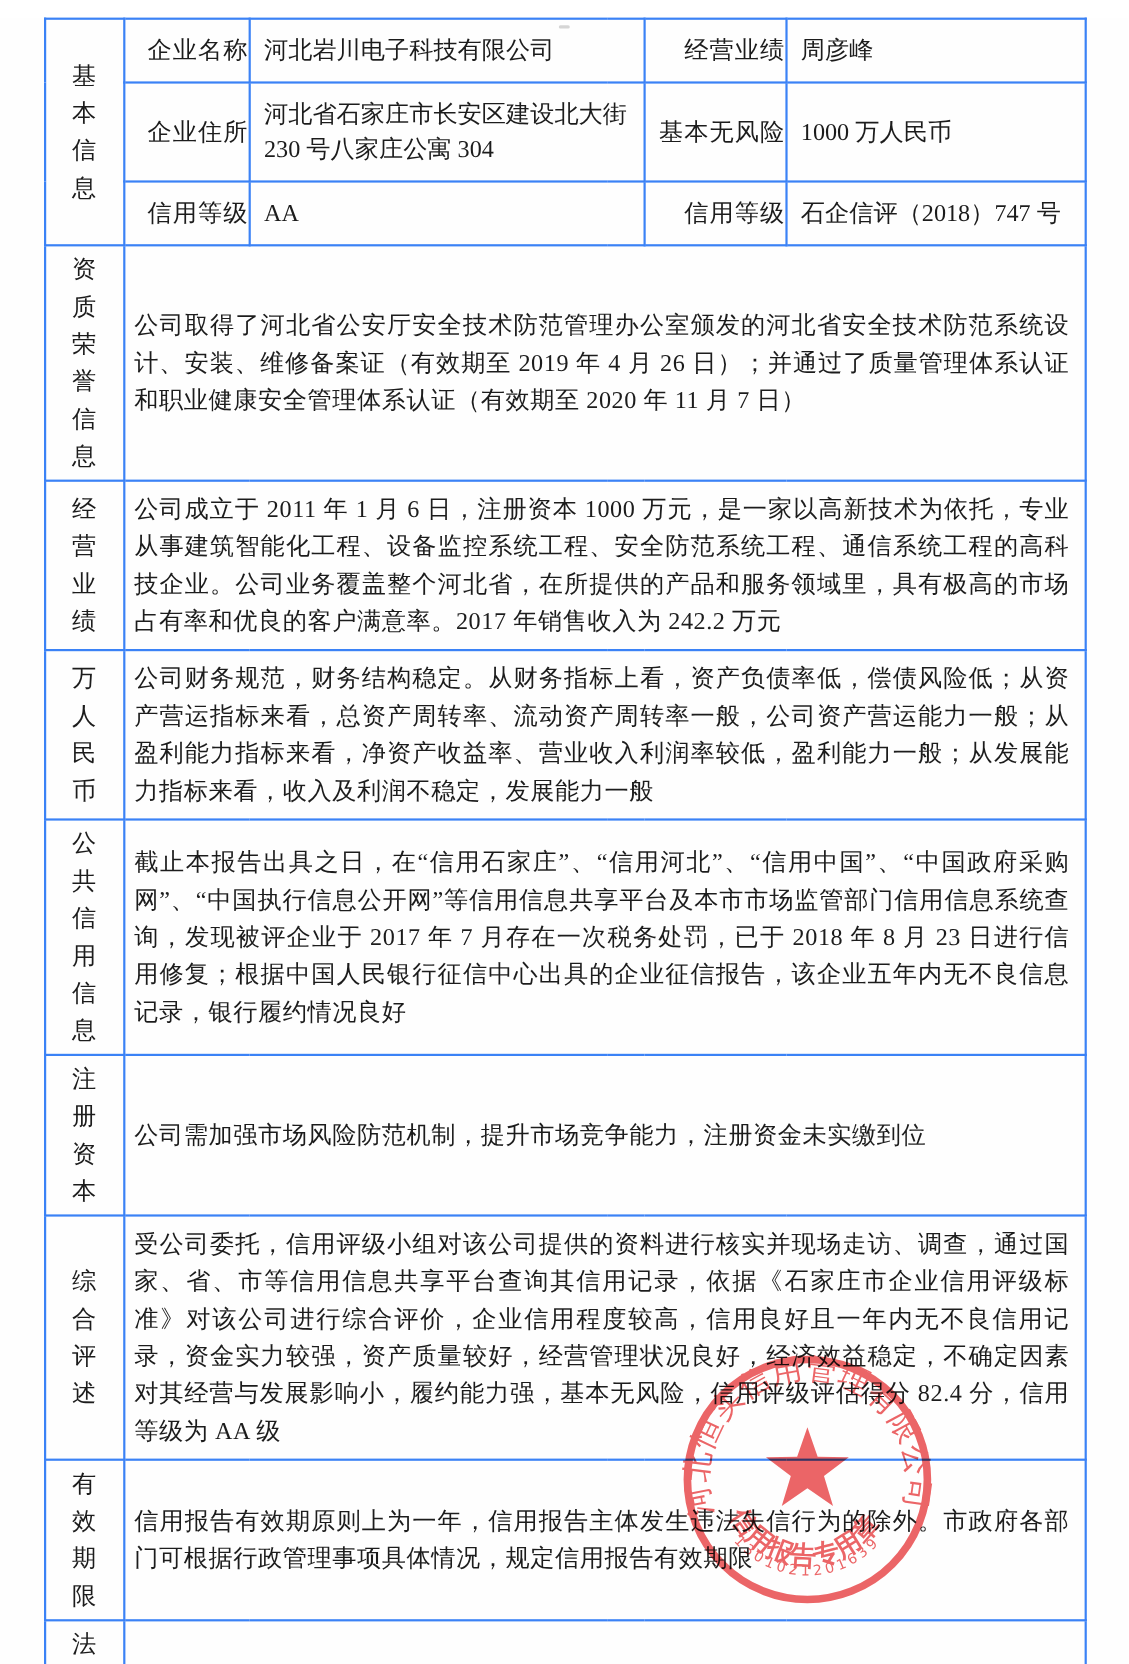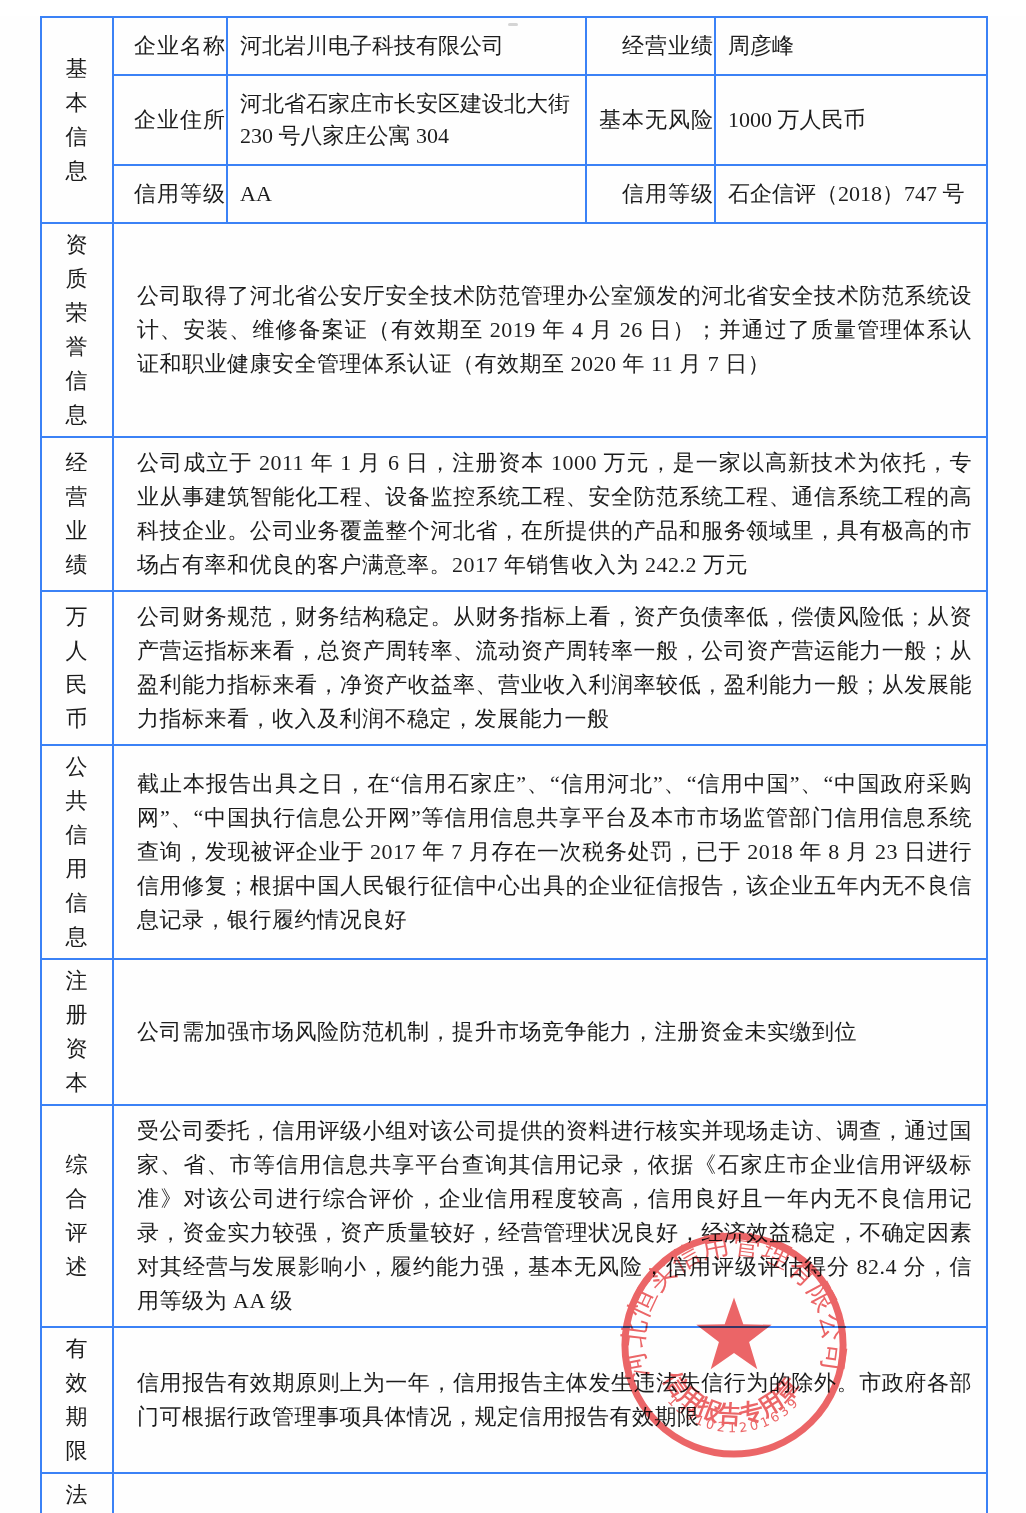--- a/index.html
+++ b/index.html
@@ -46,21 +46,21 @@
   td.seclabel .vword {
     width: 2em;
     margin: 0 auto;
     line-height: 34px;
     letter-spacing: 1px;
   }
   td.flabel { text-align: right; letter-spacing: 1px; }
   td.fval { text-align: left; padding: 12px 12px; line-height: 32px; }
   td.bodytxt {
     text-align: justify;
-    padding: 8px 14px 8px 23px;
+    padding: 8px 14px 8px 8px;
     line-height: 34px;
     letter-spacing: .5px;
   }
   .stamp {
     position: absolute; left: 615px; top: 1210px;
     width: 238px; height: 238px;
     mix-blend-mode: multiply;
     opacity: .88;
     pointer-events: none;
     z-index: 5;

